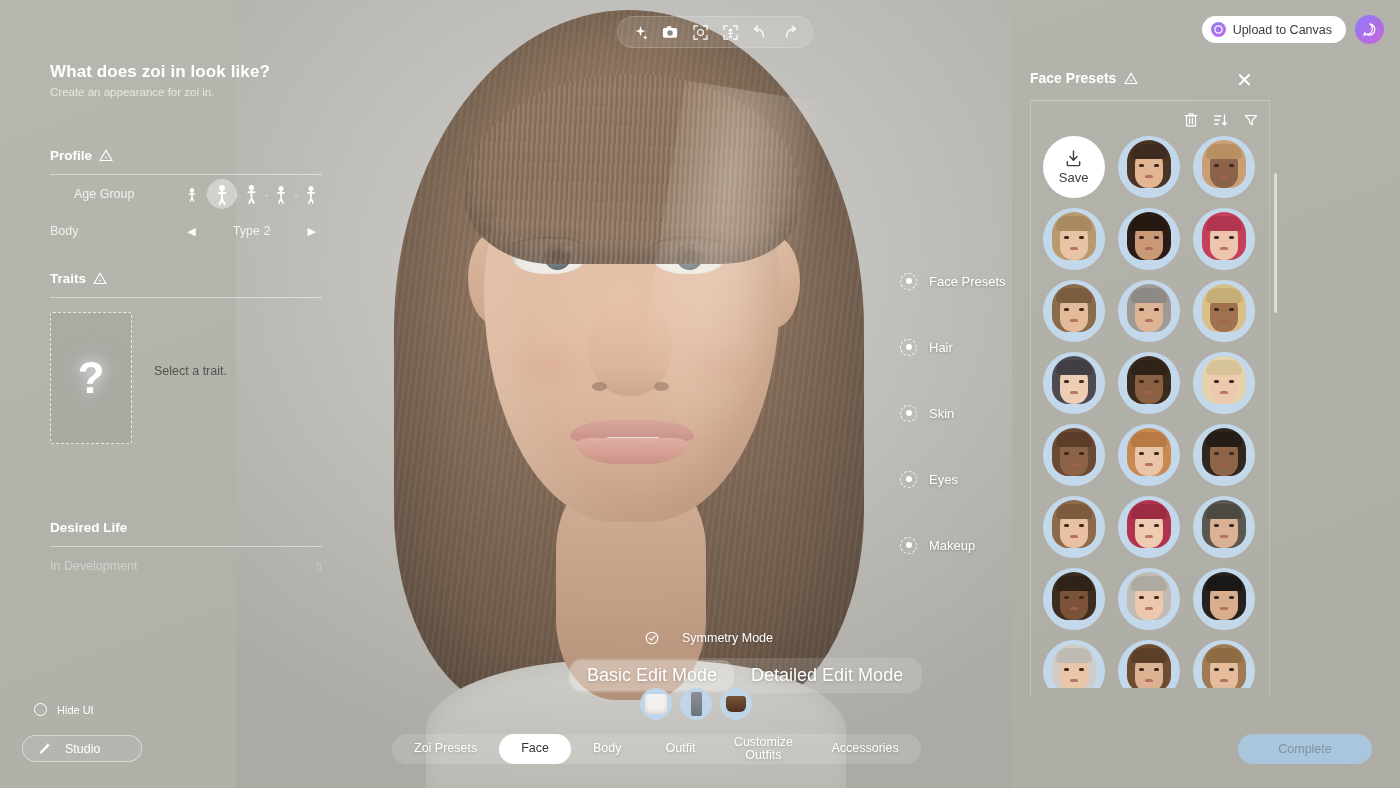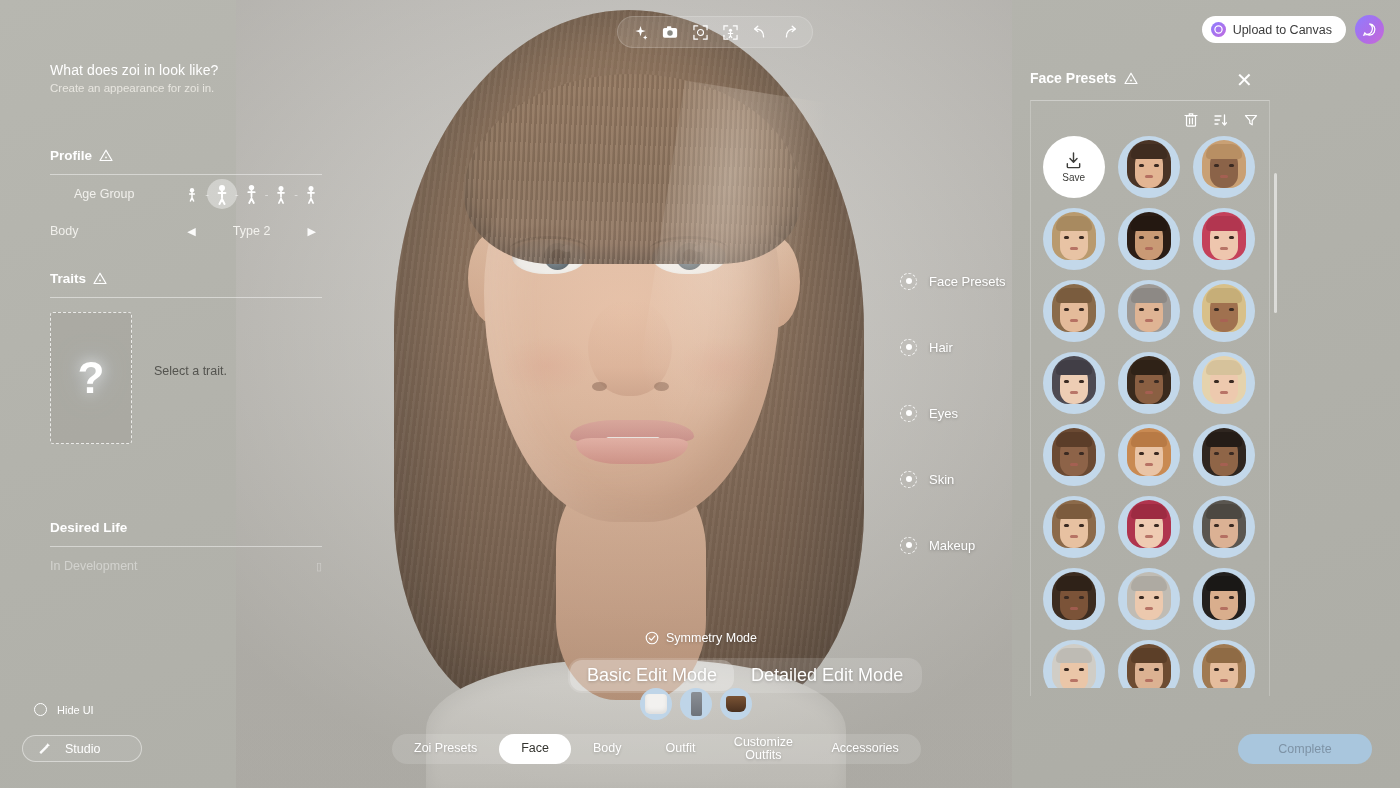--- a/index.html
+++ b/index.html
@@ -127,21 +127,21 @@
     width: 28px; height: 28px; border-radius: 50%;
     background: rgba(255,255,255,.92);
     display: flex; align-items: center; justify-content: center;
     color: #5a5a55; font-size: 13px; cursor: pointer;
   }
   .crumb { color: #ffffff; font-size: 16px; letter-spacing: .2px; }
   .crumb.dim { color: #e8e8e4; opacity: .85; }
   .crumb-sep { color: #e6e6e2; opacity: .7; font-size: 15px; }
 
   .headline { position: absolute; left: 50px; top: 62px; }
-  .headline h1 { color: #ffffff; font-size: 14px; font-weight: normal; letter-spacing: .1px; }
+  .headline h1 { color: #ffffff; font-size: 17px; font-weight: bold; letter-spacing: .1px; }
   .headline p { color: #eceae4; font-size: 11.5px; margin-top: 4px; opacity: .92; }
 
   
   .left-panel { position: absolute; left: 50px; top: 148px; width: 272px; }
   .sect-title { display: flex; align-items: center; gap: 7px; color: #ffffff; font-size: 13.5px; font-weight: bold; }
   .warn-ico { width: 14px; height: 13px; display: inline-block; }
   .divider { height: 1px; background: rgba(255,255,255,.45); margin-top: 11px; }
 
   .row { display: flex; align-items: center; height: 38px; margin-left: 24px; }
   .row-label { color: #f1f0ec; font-size: 12.5px; width: 100px; }
@@ -212,21 +212,21 @@
     width: 17px; height: 17px; border-radius: 50%;
     border: 1px dashed rgba(255,255,255,.85);
     display: flex; align-items: center; justify-content: center;
     flex: 0 0 auto;
   }
   .nav-dot i { width: 6px; height: 6px; border-radius: 50%; background: #fff; display: block; }
   .nav-label { color: #ffffff; font-size: 13px; white-space: nowrap; text-shadow: 0 1px 3px rgba(0,0,0,.25); }
 
   
   .symmetry { position: absolute; left: 645px; top: 631px; display: flex; align-items: center; gap: 7px; cursor: pointer; }
-  .symmetry span { color: #fff; font-size: 12.5px; text-shadow: 0 1px 3px rgba(0,0,0,.25); }
+  .symmetry span { color: #fff; font-size: 12.5px; text-shadow: 0 1px 3px rgba(0,0,0,.25); margin-left: 16px; }
   .edit-modes {
     position: absolute; left: 568px; top: 658px;
     display: flex; align-items: center;
     background: rgba(255,255,255,.14); border-radius: 14px; padding: 2px;
   }
   .edit-mode { padding: 5px 17px; border-radius: 12px; color: #fff; font-size: 18px; cursor: pointer;
     text-shadow: 0 1px 3px rgba(0,0,0,.22); }
   .edit-mode.active { background: rgba(255,255,255,.26); }
   .outfit-row { position: absolute; left: 640px; top: 688px; display: flex; gap: 8px; }
   .outfit-thumb { width: 32px; height: 32px; border-radius: 50%;
@@ -284,21 +284,21 @@
   .pp-tools { display: flex; justify-content: flex-end; gap: 13px; padding: 10px 10px 0 0; }
   .pp-tool { width: 17px; height: 17px; color: #ffffff; cursor: pointer; display:flex; align-items:center; justify-content:center; }
   .pp-grid { display: grid; grid-template-columns: repeat(3, 1fr); gap: 10px 6px;
     padding: 8px 10px 0 8px; height: 560px; overflow: hidden; }
   .p-cell { display: flex; align-items: center; justify-content: center; }
   .save-circle {
     width: 62px; height: 62px; border-radius: 50%; background: #ffffff;
     display: flex; flex-direction: column; align-items: center; justify-content: center; gap: 2px;
     cursor: pointer;
   }
-  .save-circle .slabel { color: #3d3d3a; font-size: 10px; }
+  .save-circle .slabel { color: #3d3d3a; font-size: 13px; }
   .avatar {
     width: 62px; height: 62px; border-radius: 50%;
     background: #c3d8ea; position: relative; overflow: hidden; cursor: pointer;
   }
   .av-hair { position: absolute; left: 9px; top: 4px; width: 44px; height: 48px; border-radius: 22px 22px 16px 16px; }
   .av-face { position: absolute; left: 17px; top: 14px; width: 28px; height: 38px; border-radius: 14px 14px 13px 13px; }
   .av-eye { position: absolute; width: 5px; height: 3px; border-radius: 2px; background: #3a2a22; top: 28px; }
   .av-eye.l { left: 21px; } .av-eye.r { left: 36px; }
   .av-mouth { position: absolute; left: 27px; top: 39px; width: 8px; height: 3px; border-radius: 2px; background: rgba(170,95,85,.8); }
   .av-fringe { position: absolute; left: 13px; top: 8px; width: 36px; height: 15px; border-radius: 18px 18px 6px 6px; }
@@ -513,27 +513,27 @@
     <div class="nav-item">
       <div class="nav-dot">
           <i></i>
         </div>
       <div class="nav-label">Hair</div>
     </div>
     <div class="nav-item">
       <div class="nav-dot">
           <i></i>
         </div>
-      <div class="nav-label">Eyes</div>
+      <div class="nav-label">Skin</div>
     </div>
     <div class="nav-item">
       <div class="nav-dot">
           <i></i>
         </div>
-      <div class="nav-label">Skin</div>
+      <div class="nav-label">Eyes</div>
     </div>
     <div class="nav-item">
       <div class="nav-dot">
           <i></i>
         </div>
       <div class="nav-label">Makeup</div>
     </div>
   </div>
 
   <div class="symmetry">

